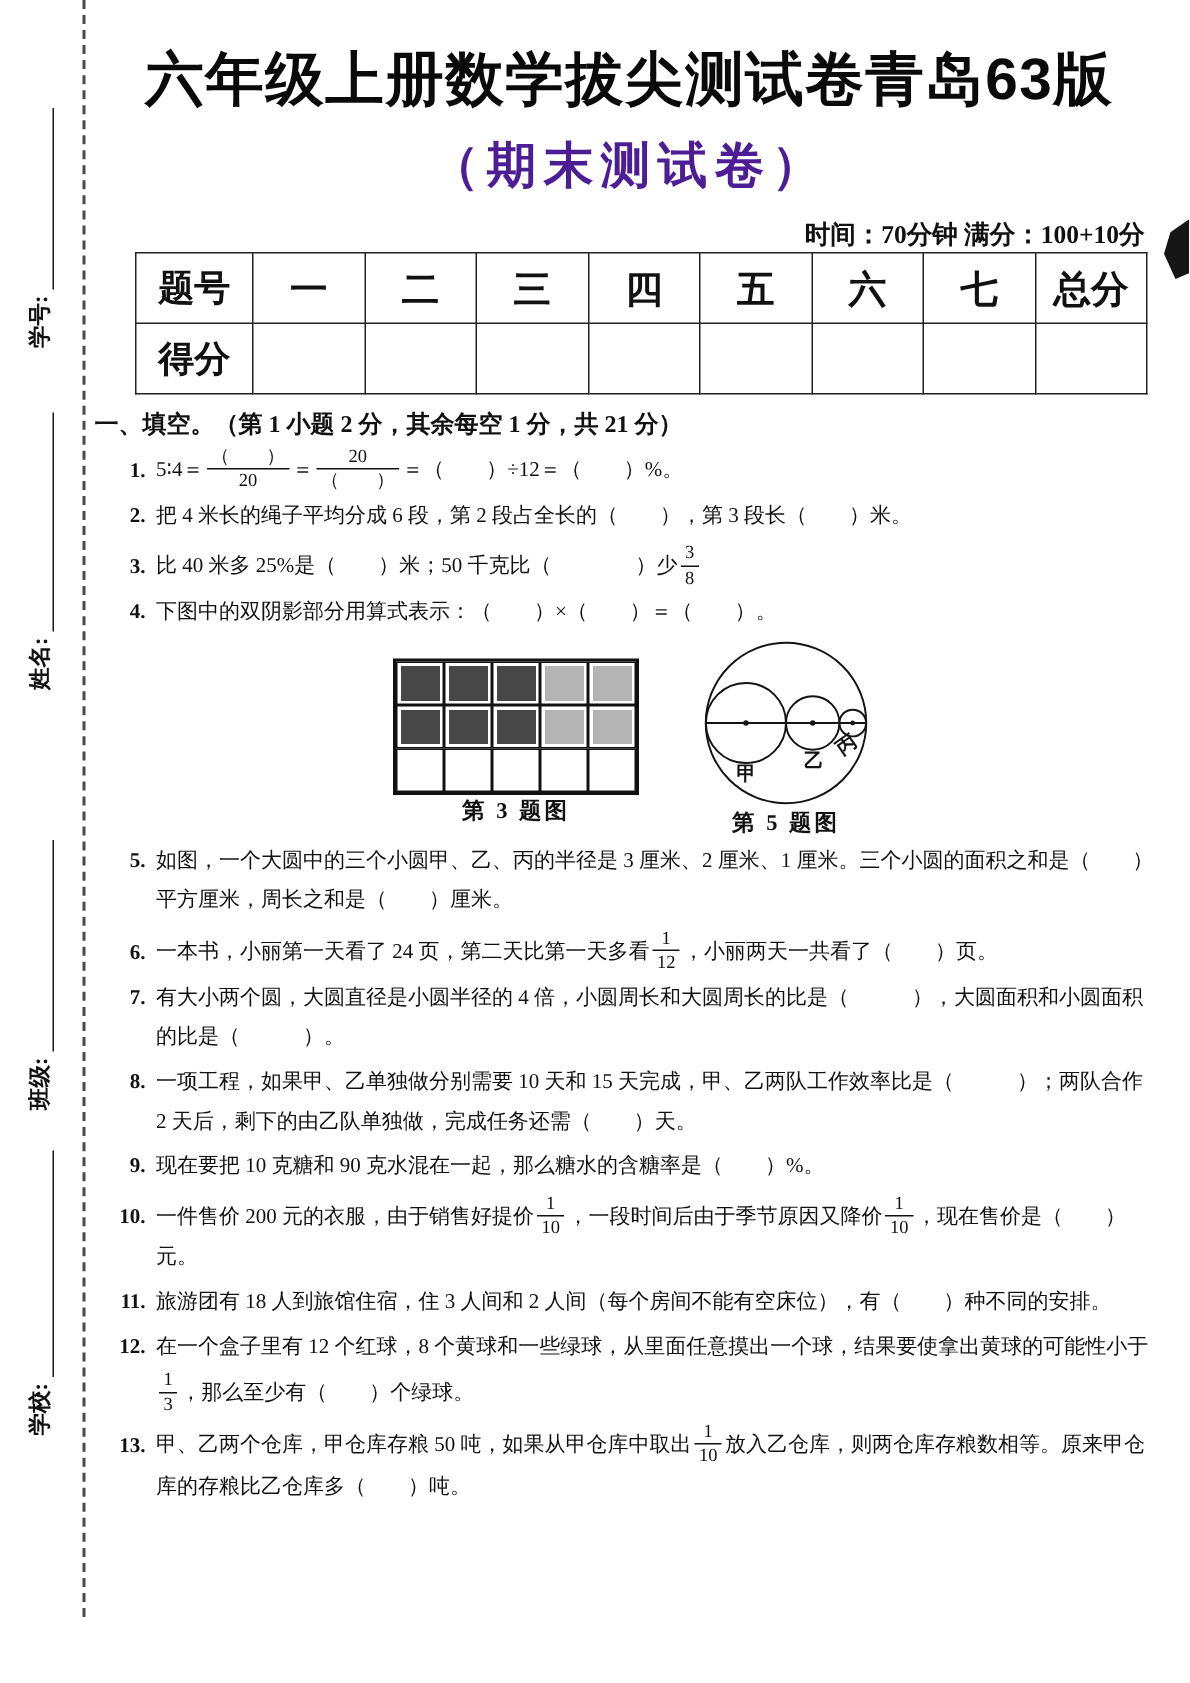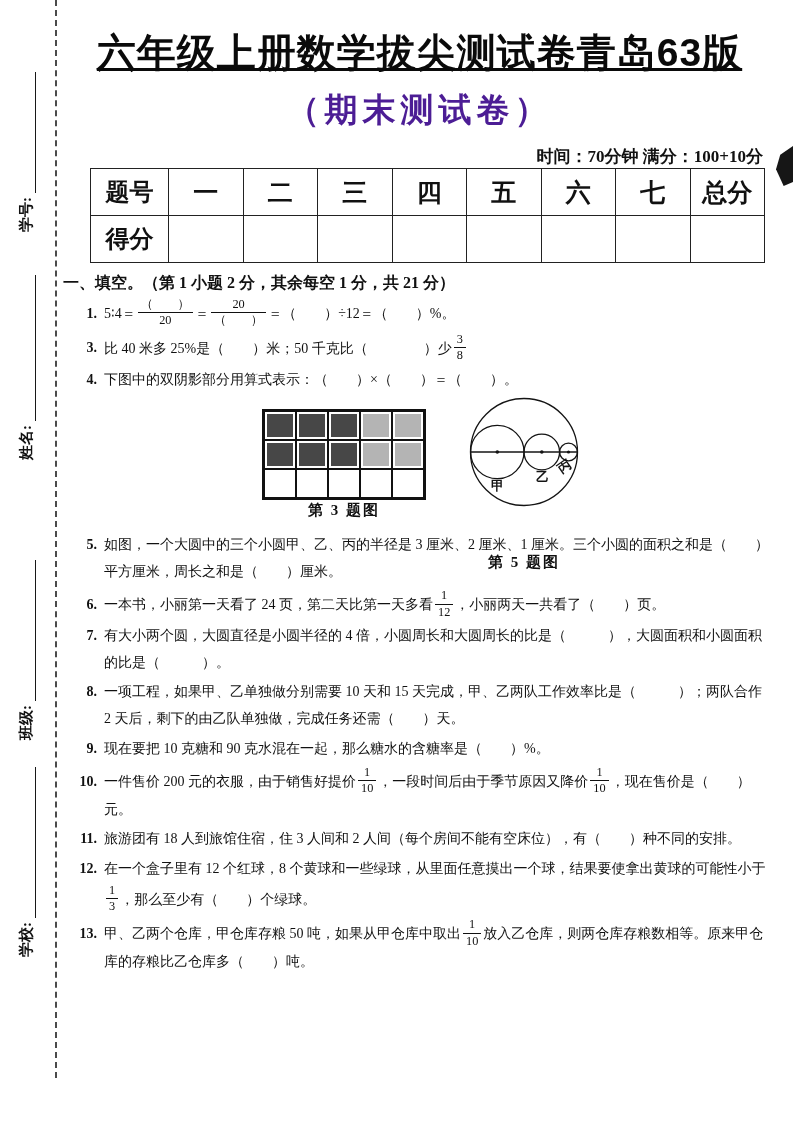--- a/index.html
+++ b/index.html
@@ -15,21 +15,21 @@
                    transform-origin:0 0; transform:rotate(-90deg);
                    white-space:nowrap; font-size:15px; font-weight:600;
                    display:flex; align-items:flex-end; }
   .s-line { display:inline-block; height:14px; border-bottom:1.6px solid #181818;
             flex:1; margin-left:4px; }
 
   
   .main { position:absolute; left:70px; top:0; width:699px; }
 
   .title { margin-top:26px; text-align:center; font-size:39px; font-weight:900;
-           font-family:"Liberation Sans", sans-serif; letter-spacing:1px; color:#0a0a0a;text-decoration:underline; }
+           font-family:"Liberation Sans", sans-serif; letter-spacing:1px; color:#0a0a0a; }
   .subtitle { margin-top:8px; text-align:center; font-size:33px; font-weight:900;
               font-family:"Liberation Sans", sans-serif; letter-spacing:5px; color:#4c1d95; }
   .info-line { margin-top:12px; text-align:right; padding-right:6px; font-size:17px;
                font-weight:600; font-family:Liberation Serif, serif; }
 
   
   table.score { border-collapse:collapse; margin-left:20px; width:675px; table-layout:fixed; }
   table.score td { border:1.6px solid #222; height:47px; text-align:center;
                    font-size:25px; font-weight:600; }
   table.score td.rowlabel { width:78px; font-size:24px; }
@@ -50,21 +50,21 @@
   .figures { position:relative; height:132px; margin-top:4px; }
   .fig-grid { position:absolute; left:192px; top:12px;
               display:grid; grid-template-columns:repeat(5,32px); grid-auto-rows:29px;
               border:2px solid #111; background:#fff; }
   .gcell { border:1px solid #111; padding:2px; background-clip:content-box; }
   .gcell.dark  { background-color:var(--dark_cell,#474747); }
   .gcell.light { background-color:var(--light_cell,#b4b4b4); }
   .fig-caption { position:absolute; font-size:15px; font-weight:700; letter-spacing:2px; }
   .cap-grid    { left:192px; top:104px; width:164px; text-align:center; }
   .fig-circles { position:absolute; left:398px; top:0px; }
-  .cap-circles { left:398px; top:112px; width:112px; text-align:center; white-space:nowrap;margin-top:44px; }
+  .cap-circles { left:398px; top:112px; width:112px; text-align:center; white-space:nowrap; }
   .fig-circles circle, .fig-circles line { fill:none; stroke:#141414; stroke-width:1.3; }
   .fig-circles circle.dot { fill:#141414; stroke:none; }
   .fig-circles text { fill:#141414; font-size:13px; font-weight:700;
                       font-family:"Liberation Serif", serif; }
 
   
   .scan-mark { position:absolute; right:0; top:146px; width:17px; height:40px;
                background:#161616;
                clip-path:polygon(100% 0, 25% 22%, 0 58%, 45% 100%, 100% 90%); }
 </style>
@@ -124,20 +124,21 @@
             <td></td>
             <td></td>
           </tr>
     </tbody>
       </table>
 
     <div class="section-head">一、填空。（第 1 小题 2 分，其余每空 1 分，共 21 分）</div>
 
     <div class="qlist">
         <div class="q"><span class="qnum">1.</span>5∶4＝<span class="frac"><span class="fnum">（　　）</span><span class="fden">20</span></span>＝<span class="frac"><span class="fnum">20</span><span class="fden">（　　）</span></span>＝（　　）÷12＝（　　）%。</div>
+        <div class="q"><span class="qnum">2.</span>把 4 米长的绳子平均分成 6 段，第 2 段占全长的（　　），第 3 段长（　　）米。</div>
         <div class="q"><span class="qnum">3.</span>比 40 米多 25%是（　　）米；50 千克比（　　　　）少<span class="frac"><span class="fnum">3</span><span class="fden">8</span></span></div>
         <div class="q"><span class="qnum">4.</span>下图中的双阴影部分用算式表示：（　　）×（　　）＝（　　）。</div>
       </div>
 
     <div class="figures">
       <div class="fig-grid">
           <div class="gcell dark"></div>
           <div class="gcell dark"></div>
           <div class="gcell dark"></div>
           <div class="gcell light"></div>

